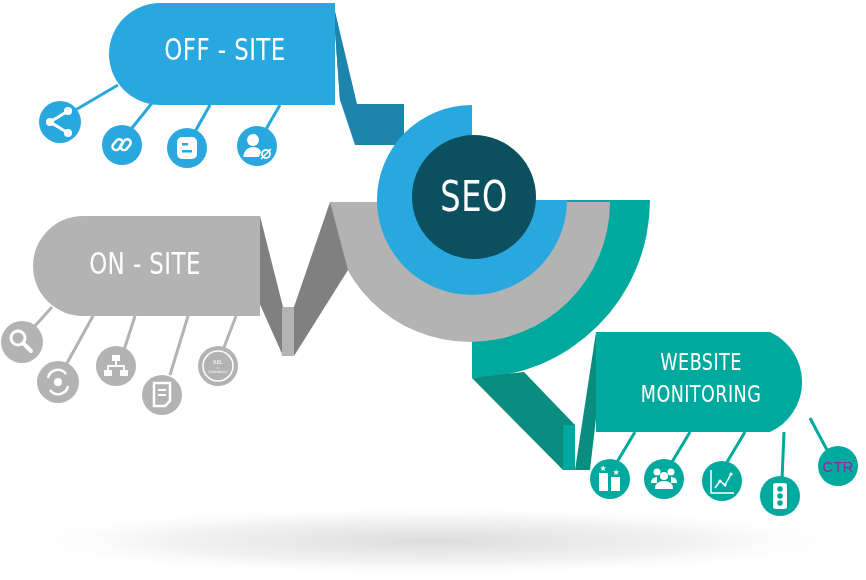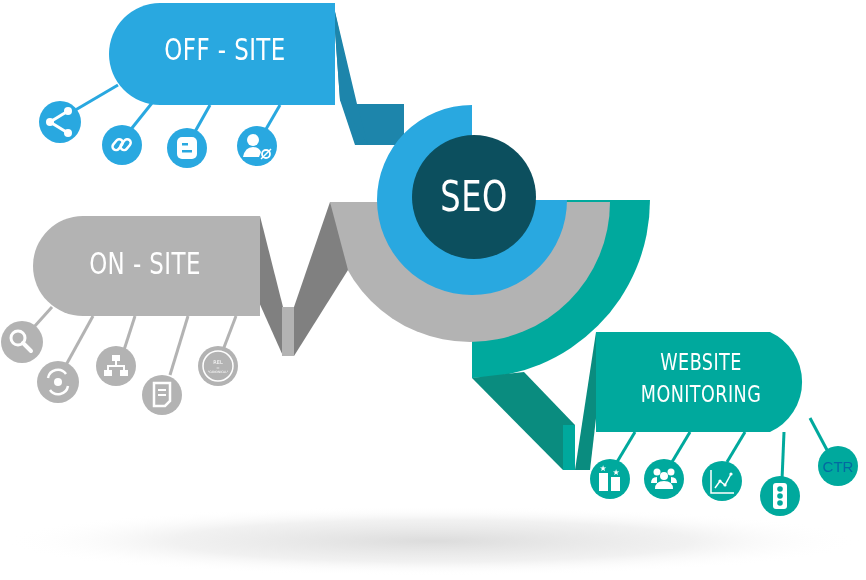--- a/index.html
+++ b/index.html
@@ -4,21 +4,21 @@
 <style>
   html, body { margin: 0; padding: 0; background: #ffffff; }
   body { width: 866px; height: 580px; overflow: hidden; position: relative; font-family: "DejaVu Sans", "Liberation Sans", sans-serif; }
   #stage { position: absolute; left: 0; top: 0; width: 866px; height: 580px; }
   .label { position: absolute; color: #ffffff; font-family: "DejaVu Sans Condensed", "DejaVu Sans", "Liberation Sans", sans-serif; font-weight: 300; text-align: center; white-space: nowrap; letter-spacing: 0.5px; }
   #off-label { left: 120px; top: 32px; width: 210px; font-size: 30px; transform: scaleX(0.85); }
   #on-label  { left: 40px; top: 246px; width: 210px; font-size: 30px; transform: scaleX(0.85); }
   #seo-label { left: 414px; top: 172px; width: 120px; font-size: 42px; transform: scaleX(0.85); }
   #wm-label  { left: 606px; top: 346px; width: 190px; font-size: 23px; line-height: 32px; transform: scaleX(0.85); }
   #wm-label span { display: block; }
-  .ctr-text { position: absolute; left: 818px; top: 458px; width: 40px; text-align: center; color: #0369a1; font-family: "Liberation Sans", sans-serif; font-size: 15px; }
+  .ctr-text { position: absolute; left: 818px; top: 458px; width: 40px; text-align: center; color: #a21caf; font-family: "Liberation Sans", sans-serif; font-size: 15px; }
 </style>
 </head>
 <body>
 
 <svg id="stage" viewBox="0 0 866 580" xmlns="http://www.w3.org/2000/svg">
   <defs>
     <radialGradient id="shadow" cx="50%" cy="50%" r="50%">
       <stop offset="0%" stop-color="#d8d8d8" stop-opacity="0.9"></stop>
       <stop offset="60%" stop-color="#e8e8e8" stop-opacity="0.6"></stop>
       <stop offset="100%" stop-color="#ffffff" stop-opacity="0"></stop>

